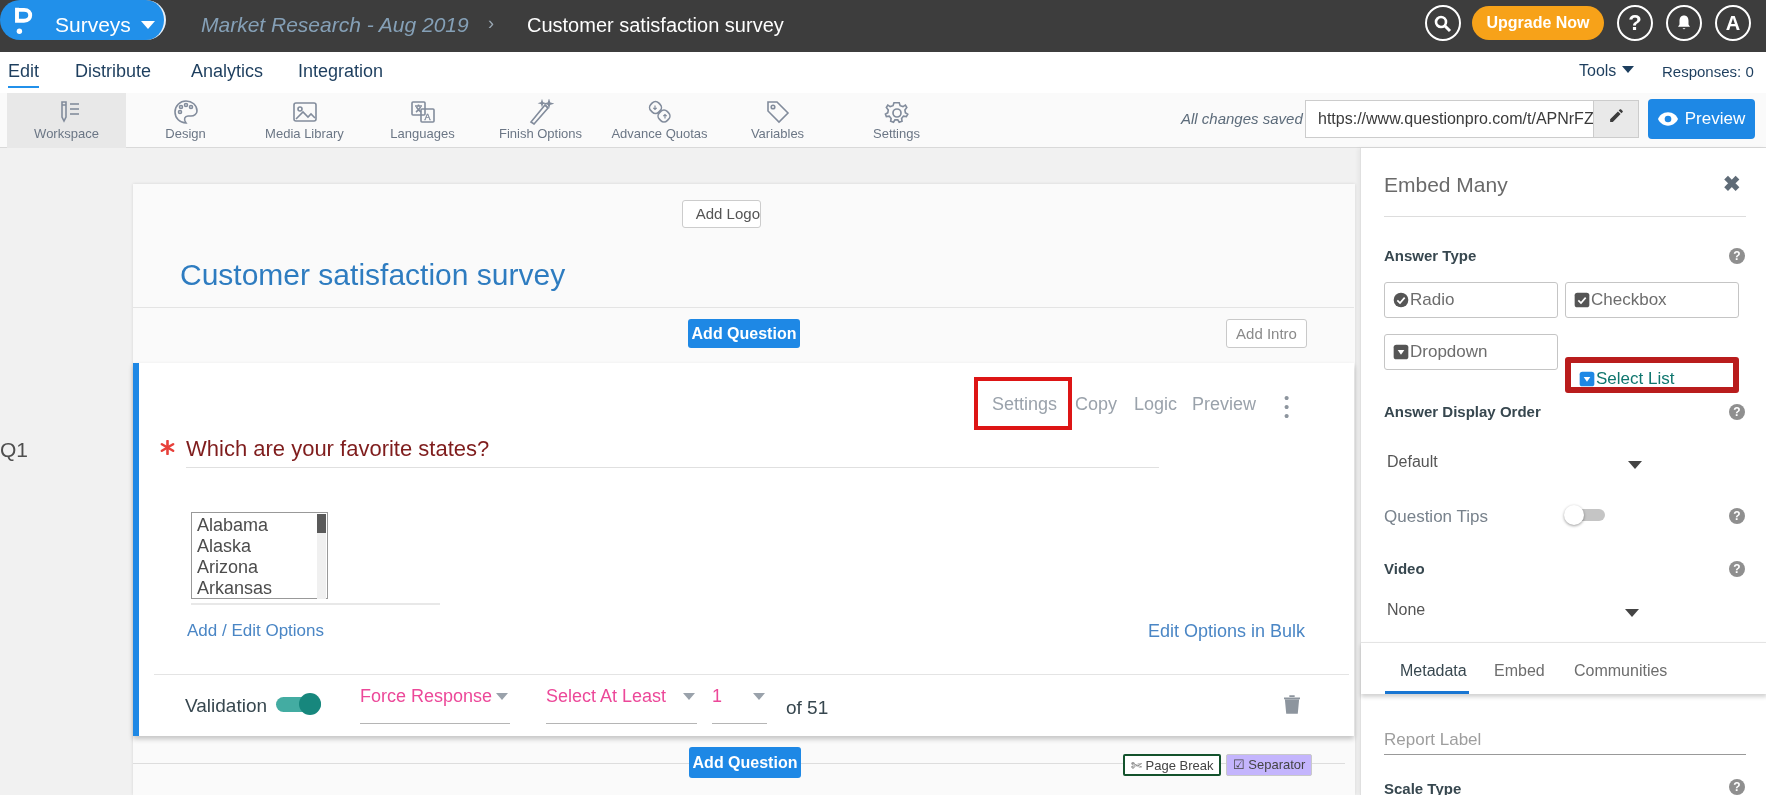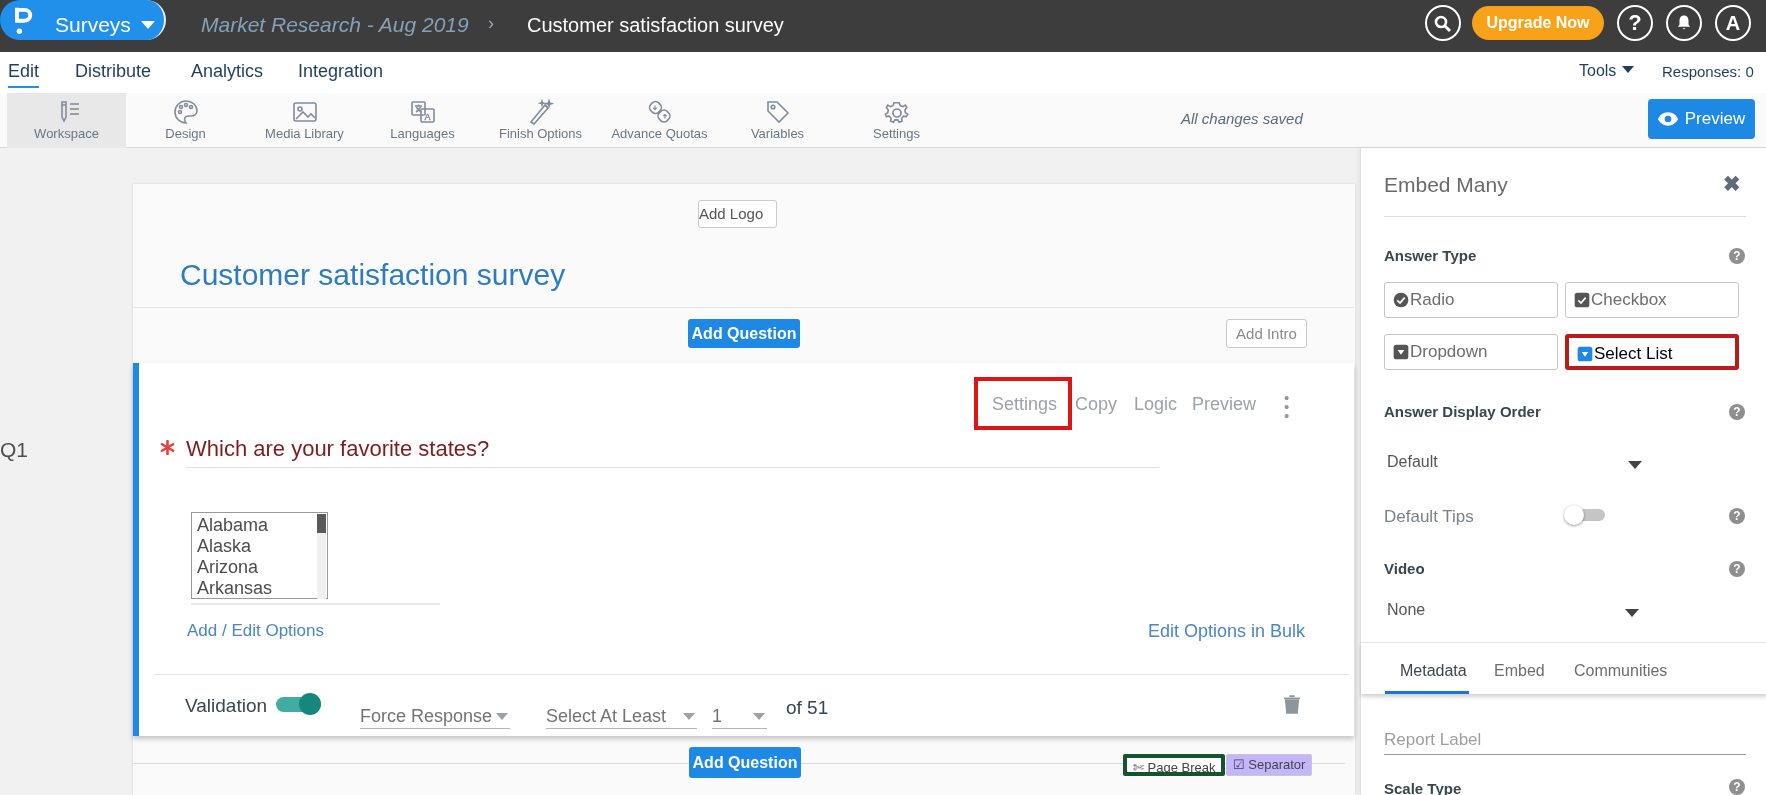--- a/index.html
+++ b/index.html
@@ -29,58 +29,58 @@
 #titem-active { background:#e8e8e8; }
 #saved { position:absolute; left:1181px; top:17px; font-style:italic; font-size:15px; color:#5c6b7a; }
 #urlbox { position:absolute; left:1305px; top:7px; width:334px; height:38px; background:#fff; border:1px solid #ccc; }
 #urltext { position:absolute; left:12px; top:9px; font-size:16px; color:#3a3a3a; white-space:nowrap; width:275px; overflow:hidden; }
 #pencilbox { position:absolute; right:0; top:0; width:45px; height:36px; background:#e9e9e9; border-left:1px solid #ccc; text-align:center; line-height:36px; }
 #previewbtn { position:absolute; left:1648px; top:6px; width:107px; height:40px; background:#1e88e5; border-radius:4px; color:#fff; font-size:17px; text-align:center; line-height:40px; }
 
 #main { position:absolute; left:0; top:148px; width:1766px; height:647px; background:#f1f1f1; }
 #q1label { position:absolute; left:0px; top:290px; font-size:21px; color:#4f4f4f; }
 #page { position:absolute; left:133px; top:36px; width:1222px; height:611px; background:#fafafa; box-shadow:0 0 3px rgba(0,0,0,0.12); }
-#addlogo { position:absolute; left:565px; top:16px; width:79px; height:28px; background:#fff; border:1px solid #ccc; border-radius:3px; font-size:15px; color:#555; text-align:left; line-height:26px; }
+#addlogo { position:absolute; left:549px; top:16px; width:79px; height:28px; background:#fff; border:1px solid #ccc; border-radius:3px; font-size:15px; color:#555; text-align:right; line-height:26px; }
 #stitle { position:absolute; left:47px; top:74px; font-size:30px; color:#2e7cc0; }
 #tdiv { position:absolute; left:0; top:123px; width:1221px; height:1px; background:#e4e4e4; }
 #addq1 { position:absolute; left:555px; top:135px; width:112px; height:29px; background:#1e88e5; border-radius:3px; color:#fff; font-size:16px; font-weight:bold; text-align:center; line-height:29px; }
 #addintro { position:absolute; left:1093px; top:135px; width:81px; height:29px; background:#fff; border:1px solid #c9c9c9; border-radius:3px; color:#8a8a8a; font-size:15px; text-align:center; line-height:27px; }
 
 #qblock { position:absolute; left:0; top:179px; width:1221px; height:373px; background:#fff; border-left:6px solid #1e88e5; box-shadow:0 3px 5px rgba(0,0,0,0.22); }
 .qlink { position:absolute; top:31px; color:#9aa2ab; font-size:18px; }
 #redbox { position:absolute; left:835px; top:14px; width:98px; height:53px; border:4px solid #dd1515; }
 #dots { position:absolute; left:1145px; top:30px; color:#8d959e; font-size:15px; letter-spacing:0; line-height:9px; }
 #qtext { position:absolute; left:47px; top:73px; color:#7f1d1d; font-size:22px; }
 #qdiv { position:absolute; left:47px; top:104px; width:973px; height:1px; background:#e0e0e0; }
 #listbox { position:absolute; left:52px; top:149px; width:137px; height:87px; background:#fff; border:1px solid #999; font-size:18px; color:#4d4d4d; line-height:21px; padding:2px 0 0 5px; }
 #sbtrack { position:absolute; right:1px; top:1px; width:9px; height:85px; background:#f0f0f0; }
 #sbthumb { position:absolute; right:0; top:0; width:9px; height:19px; background:#5a5a5a; }
 #listuline { position:absolute; left:52px; top:240px; width:249px; height:2px; background:#e8e8e8; }
 #addedit { position:absolute; left:48px; top:258px; color:#4a86c5; font-size:17px; }
 #editbulk { position:absolute; left:1009px; top:258px; color:#4a86c5; font-size:18px; white-space:nowrap; }
 #vdiv { position:absolute; left:15px; top:311px; width:1195px; height:1px; background:#e4e4e4; }
 #valtext { position:absolute; left:46px; top:332px; color:#37474f; font-size:19px; }
-.ddl { position:absolute; top:344px; color:#737373; font-size:18px; line-height:19px; border-bottom:1px solid #b5b5b5; padding-bottom:2px; }
+.ddl { position:absolute; top:324px; color:#ec4899; font-size:18px; line-height:19px; border-bottom:1px solid #b5b5b5; padding-bottom:17px; }
 .ddl .car2 { position:absolute; right:2px; top:6px; width:0; height:0; border-left:6px solid transparent; border-right:6px solid transparent; border-top:7px solid #9aa2ab; }
 #of51 { position:absolute; left:647px; top:334px; color:#37474f; font-size:19px; }
 
 #botline { position:absolute; left:133px; top:615px; width:1212px; height:1px; background:#ddd; }
 #addq2 { position:absolute; left:689px; top:599px; width:112px; height:31px; background:#1e88e5; border-radius:3px; color:#fff; font-size:16px; font-weight:bold; text-align:center; line-height:31px; }
-#pagebreak { position:absolute; left:1123px; top:606px; height:22px; background:#fff; border:4px solid #14532d; border-radius:2px; font-size:13px; color:#444; padding:0 6px; line-height:20px; }
+#pagebreak { position:absolute; left:1123px; top:606px; height:22px; background:#fff; border:2px solid #14532d; border-radius:2px; font-size:13px; color:#444; padding:0 6px; line-height:20px; }
 #separator { position:absolute; left:1226px; top:606px; height:22px; background:#c4b5fd; border:1px solid #c9c9c9; border-radius:2px; font-size:13px; color:#444; padding:0 6px; line-height:20px; }
 
 #sidebar { position:absolute; left:1360px; top:148px; width:406px; height:647px; background:#fff; border-left:1px solid #e0e0e0; box-shadow:-2px 0 4px rgba(0,0,0,0.05); }
 .sbx { position:absolute; left:23px; }
 #sm-title { top:25px; font-size:21px; color:#6a6a6a; }
 #sm-x { position:absolute; left:362px; top:24px; color:#5f6b77; font-size:21px; font-weight:bold; }
 #sm-div { position:absolute; left:23px; top:68px; width:362px; height:1px; background:#ddd; }
 .slabel { font-size:15px; font-weight:bold; color:#37474f; }
 .qmark { position:absolute; left:368px; width:16px; height:16px; background:#8f8f8f; border-radius:50%; color:#fff; font-size:12px; font-weight:bold; text-align:center; line-height:17px; }
 .atbtn { position:absolute; width:174px; height:36px; border:1px solid #c5c5c5; border-radius:3px; background:#fff; font-size:17px; color:#6d6d6d; line-height:34px; padding-left:8px; }
-.atbtn.sel { border:4px solid #b91c1c; color:#000000; line-height:32px; }
+.atbtn.sel { border:6px solid #b91c1c; color:#0f766e; line-height:32px;margin-top:23px; }
 .aticon { display:inline-block; vertical-align:-3px; margin-right:1px; }
 .ddl2 { position:absolute; font-size:16px; color:#555; }
 .ddl2 .car { position:absolute; width:0; height:0; border-left:7px solid transparent; border-right:7px solid transparent; border-top:8px solid #444; top:8px; }
 
 .tog { position:absolute; }
 .tog .track { position:absolute; border-radius:8px; }
 .tog .knob { position:absolute; border-radius:50%; }
 
 #tabrow { position:absolute; left:0; top:494px; width:406px; height:52px; background:#fff; border-top:1px solid #e4e4e4; box-shadow:0 3px 4px rgba(0,0,0,0.18); }
 .tab { position:absolute; top:19px; font-size:16px; color:#6d6d6d; }
@@ -191,20 +191,26 @@
     <div class="lbl">Variables</div>
   </div>
   <div class="titem" style="left:837px">
     <svg width="26" height="26" viewBox="0 0 26 26" stroke="#828c9c" stroke-width="1.7" fill="none">
         <path d="M13 4 L15 4 L16 7 L19 8 L21.5 6.5 L23 9 L21 11.5 L21.5 14.5 L24 16 L22.5 18.5 L19.5 18 L17.5 20.5 L18 23.5 L15 24.5 L13.5 22 L10.5 22 L9 24.5 L6 23.5 L6.5 20.5 L4.5 18 L1.5 18.5 L0.5 16 L3 14.5 L3.5 11.5 L1.5 9 L3 6.5 L5.5 8 L8.5 7 L9.5 4 Z" transform="scale(0.95) translate(1,0)"></path>
         <circle cx="13" cy="14" r="4"></circle>
       </svg>
     <div class="lbl">Settings</div>
   </div>
   <div id="saved">All changes saved</div>
+  <div id="urlbox">
+    <div id="urltext">https://www.questionpro.com/t/APNrFZ</div>
+    <div id="pencilbox"><svg width="17" height="17" viewBox="0 0 24 24" fill="#3c3c3c">
+          <path d="M3 17.2 L3 21 L6.8 21 L17.8 10 L14 6.2 Z M20.7 7.1 C21.1 6.7 21.1 6.1 20.7 5.7 L18.3 3.3 C17.9 2.9 17.3 2.9 16.9 3.3 L15.1 5.1 L18.9 8.9 Z"></path>
+        </svg></div>
+  </div>
   <div id="previewbtn"><svg width="20" height="14" viewBox="0 0 24 16" style="vertical-align:-2px; margin-right:7px">
         <path d="M12 0 C6 0 1.7 4 0 8 C1.7 12 6 16 12 16 C18 16 22.3 12 24 8 C22.3 4 18 0 12 0 Z" fill="#fff"></path>
         <circle cx="12" cy="8" r="4" fill="#1e88e5"></circle>
       </svg>Preview</div>
 </div>
 
 <div id="main">
   <div id="q1label">Q1</div>
   <div id="page">
     <div id="addlogo">Add Logo</div>
@@ -279,21 +285,21 @@
         <path d="M7 9 L12 16 L17 9 Z" fill="#fff"></path>
       </svg>Dropdown</div>
   <div class="atbtn sel" style="left:204px; top:186px">
     <svg class="aticon" width="16" height="16" viewBox="0 0 24 24">
         <rect x="1" y="1" width="22" height="22" rx="4" fill="#1e88e5"></rect>
         <path d="M7 9 L12 16 L17 9 Z" fill="#fff"></path>
       </svg>Select List</div>
   <div class="sbx slabel" style="top:255px">Answer Display Order</div>
   <div class="qmark" style="top:256px">?</div>
   <div class="ddl2" style="left:26px; top:305px">Default<span class="car" style="left:241px"></span></div>
-  <div class="sbx" style="top:359px; font-size:17px; color:#78828c;">Default Tips</div>
+  <div class="sbx" style="top:359px; font-size:17px; color:#78828c;">Question Tips</div>
   <div class="tog" style="left:203px; top:357px; width:41px; height:20px;">
     <div class="track" style="left:6px; top:4px; width:35px; height:12px; background:#c5c5c5;"></div>
     <div class="knob" style="left:0; top:0; width:20px; height:20px; background:#fff; box-shadow:0 1px 3px rgba(0,0,0,0.4);"></div>
   </div>
   <div class="qmark" style="top:360px">?</div>
   <div class="sbx slabel" style="top:412px">Video</div>
   <div class="qmark" style="top:413px">?</div>
   <div class="ddl2" style="left:26px; top:453px">None<span class="car" style="left:238px"></span></div>
   <div id="tabrow">
     <div class="tab" id="tab-meta" style="left:39px">Metadata</div>

